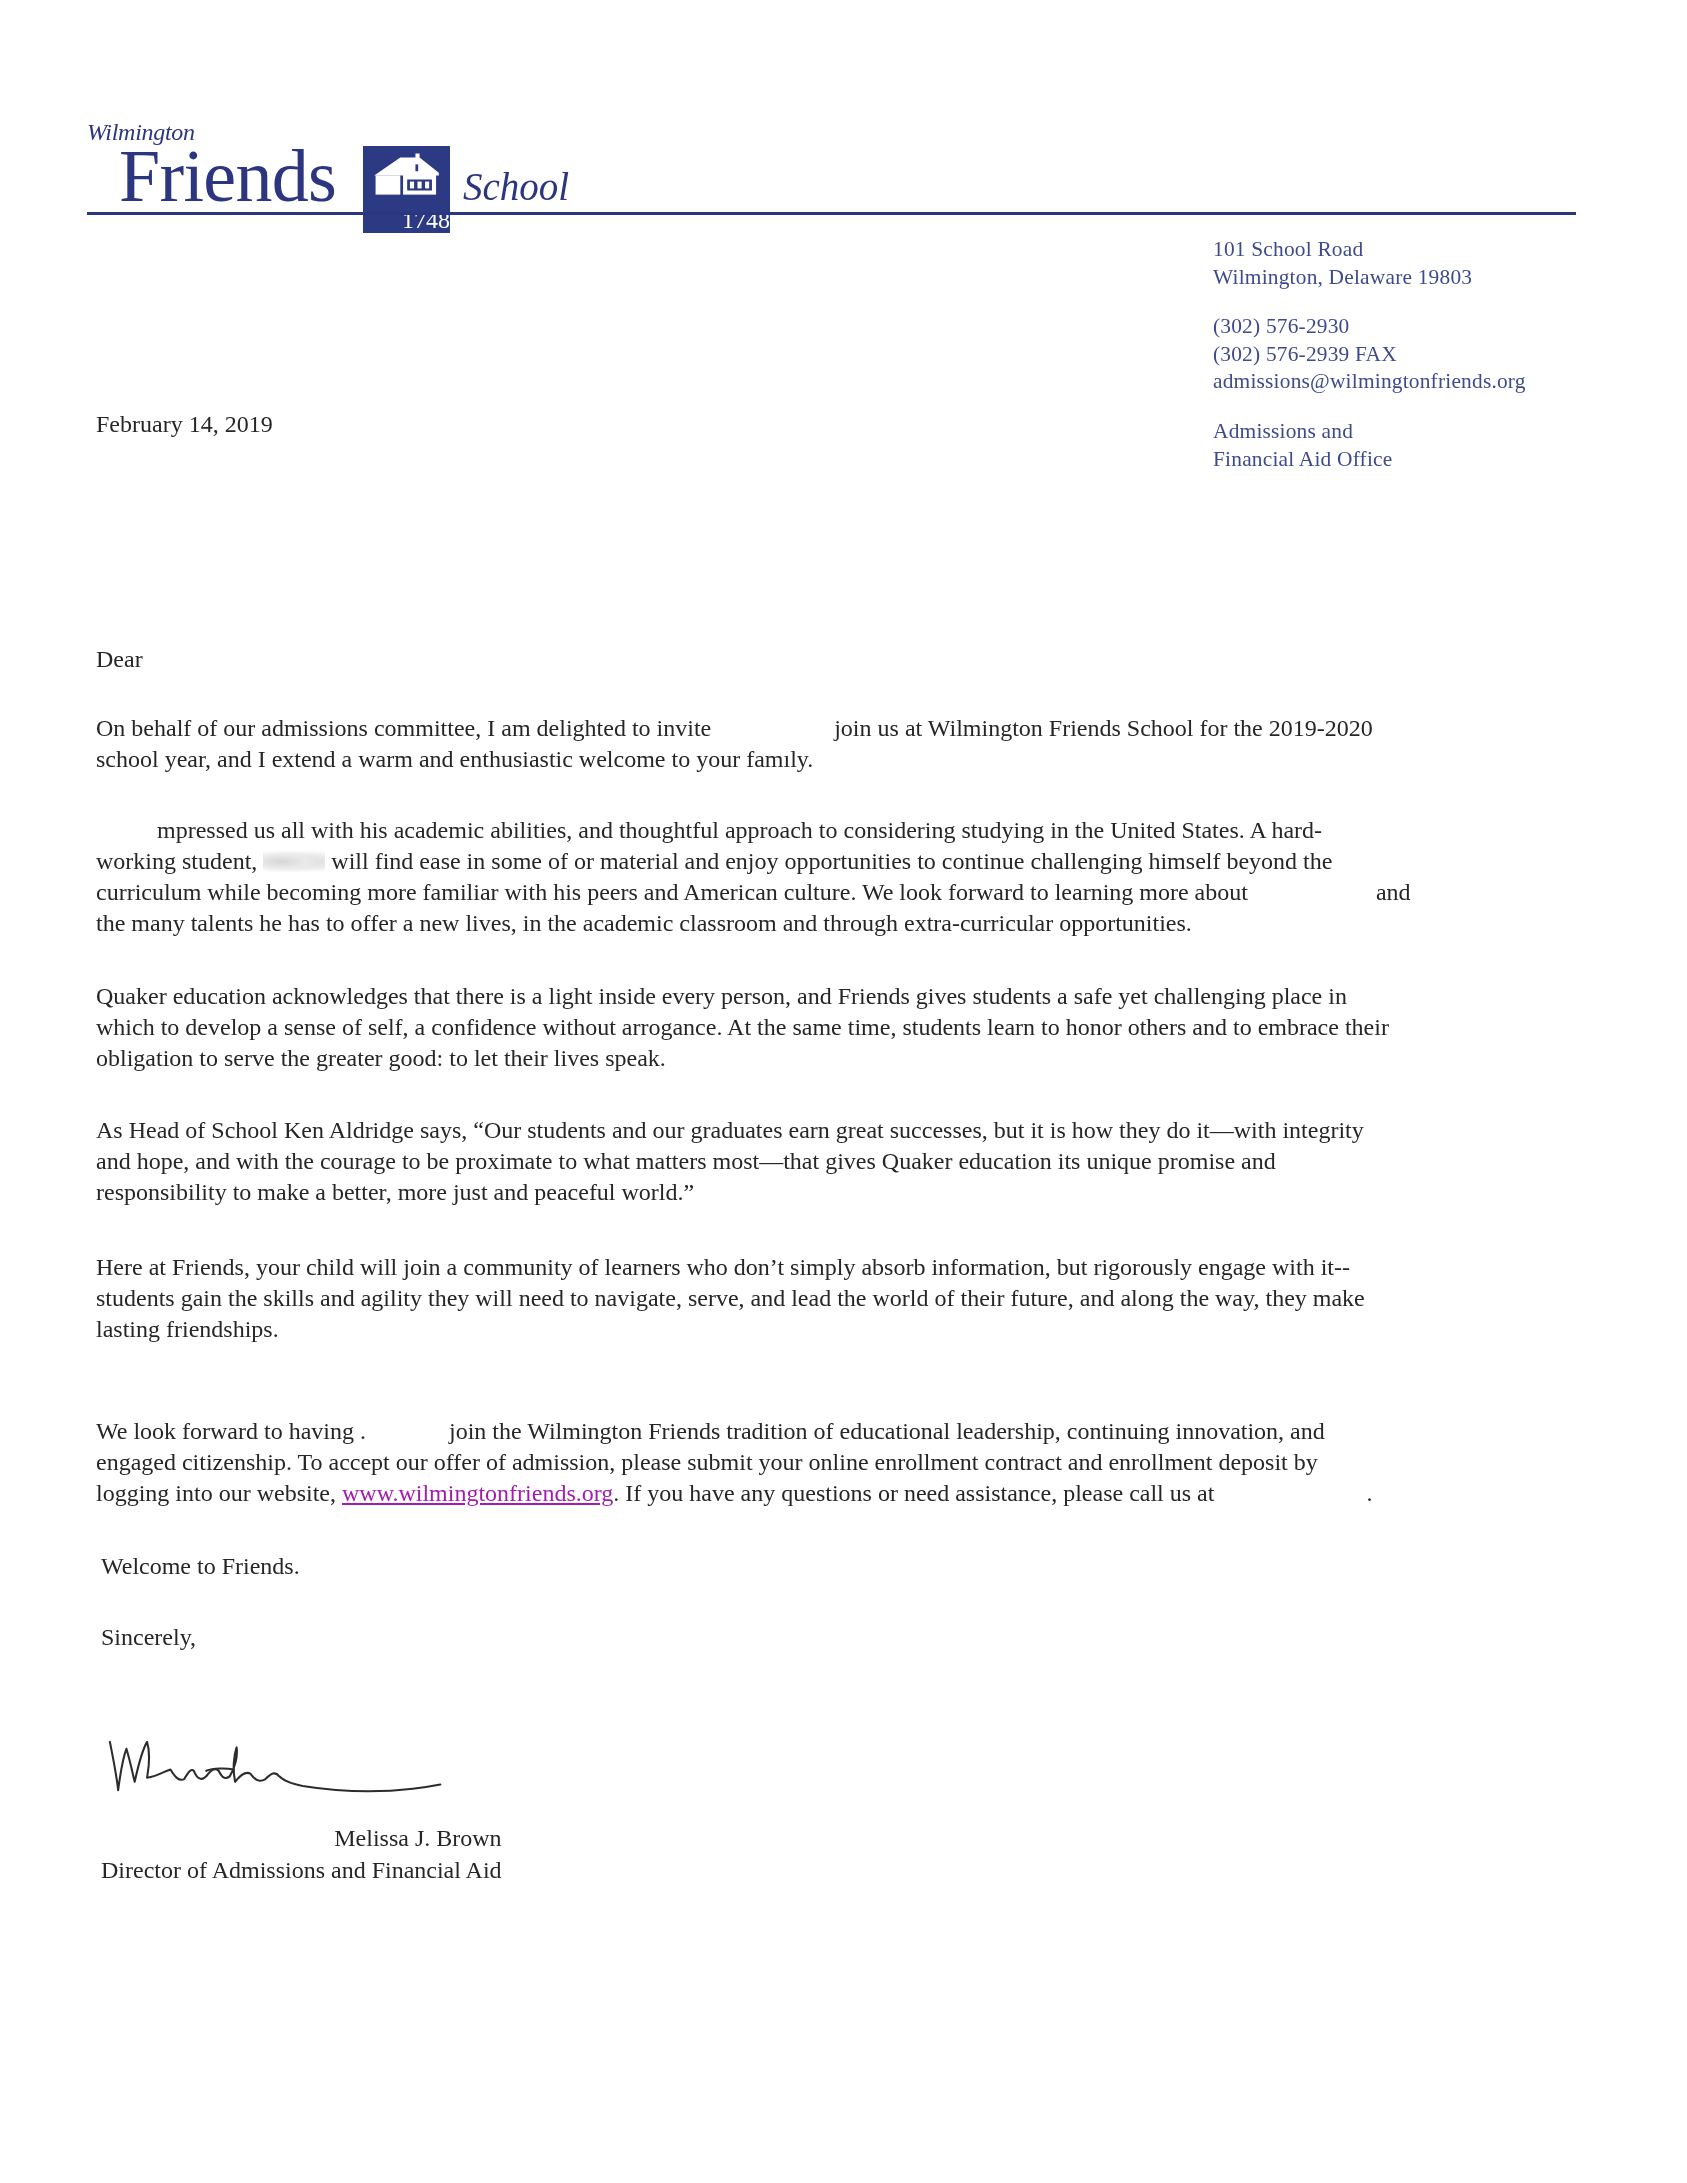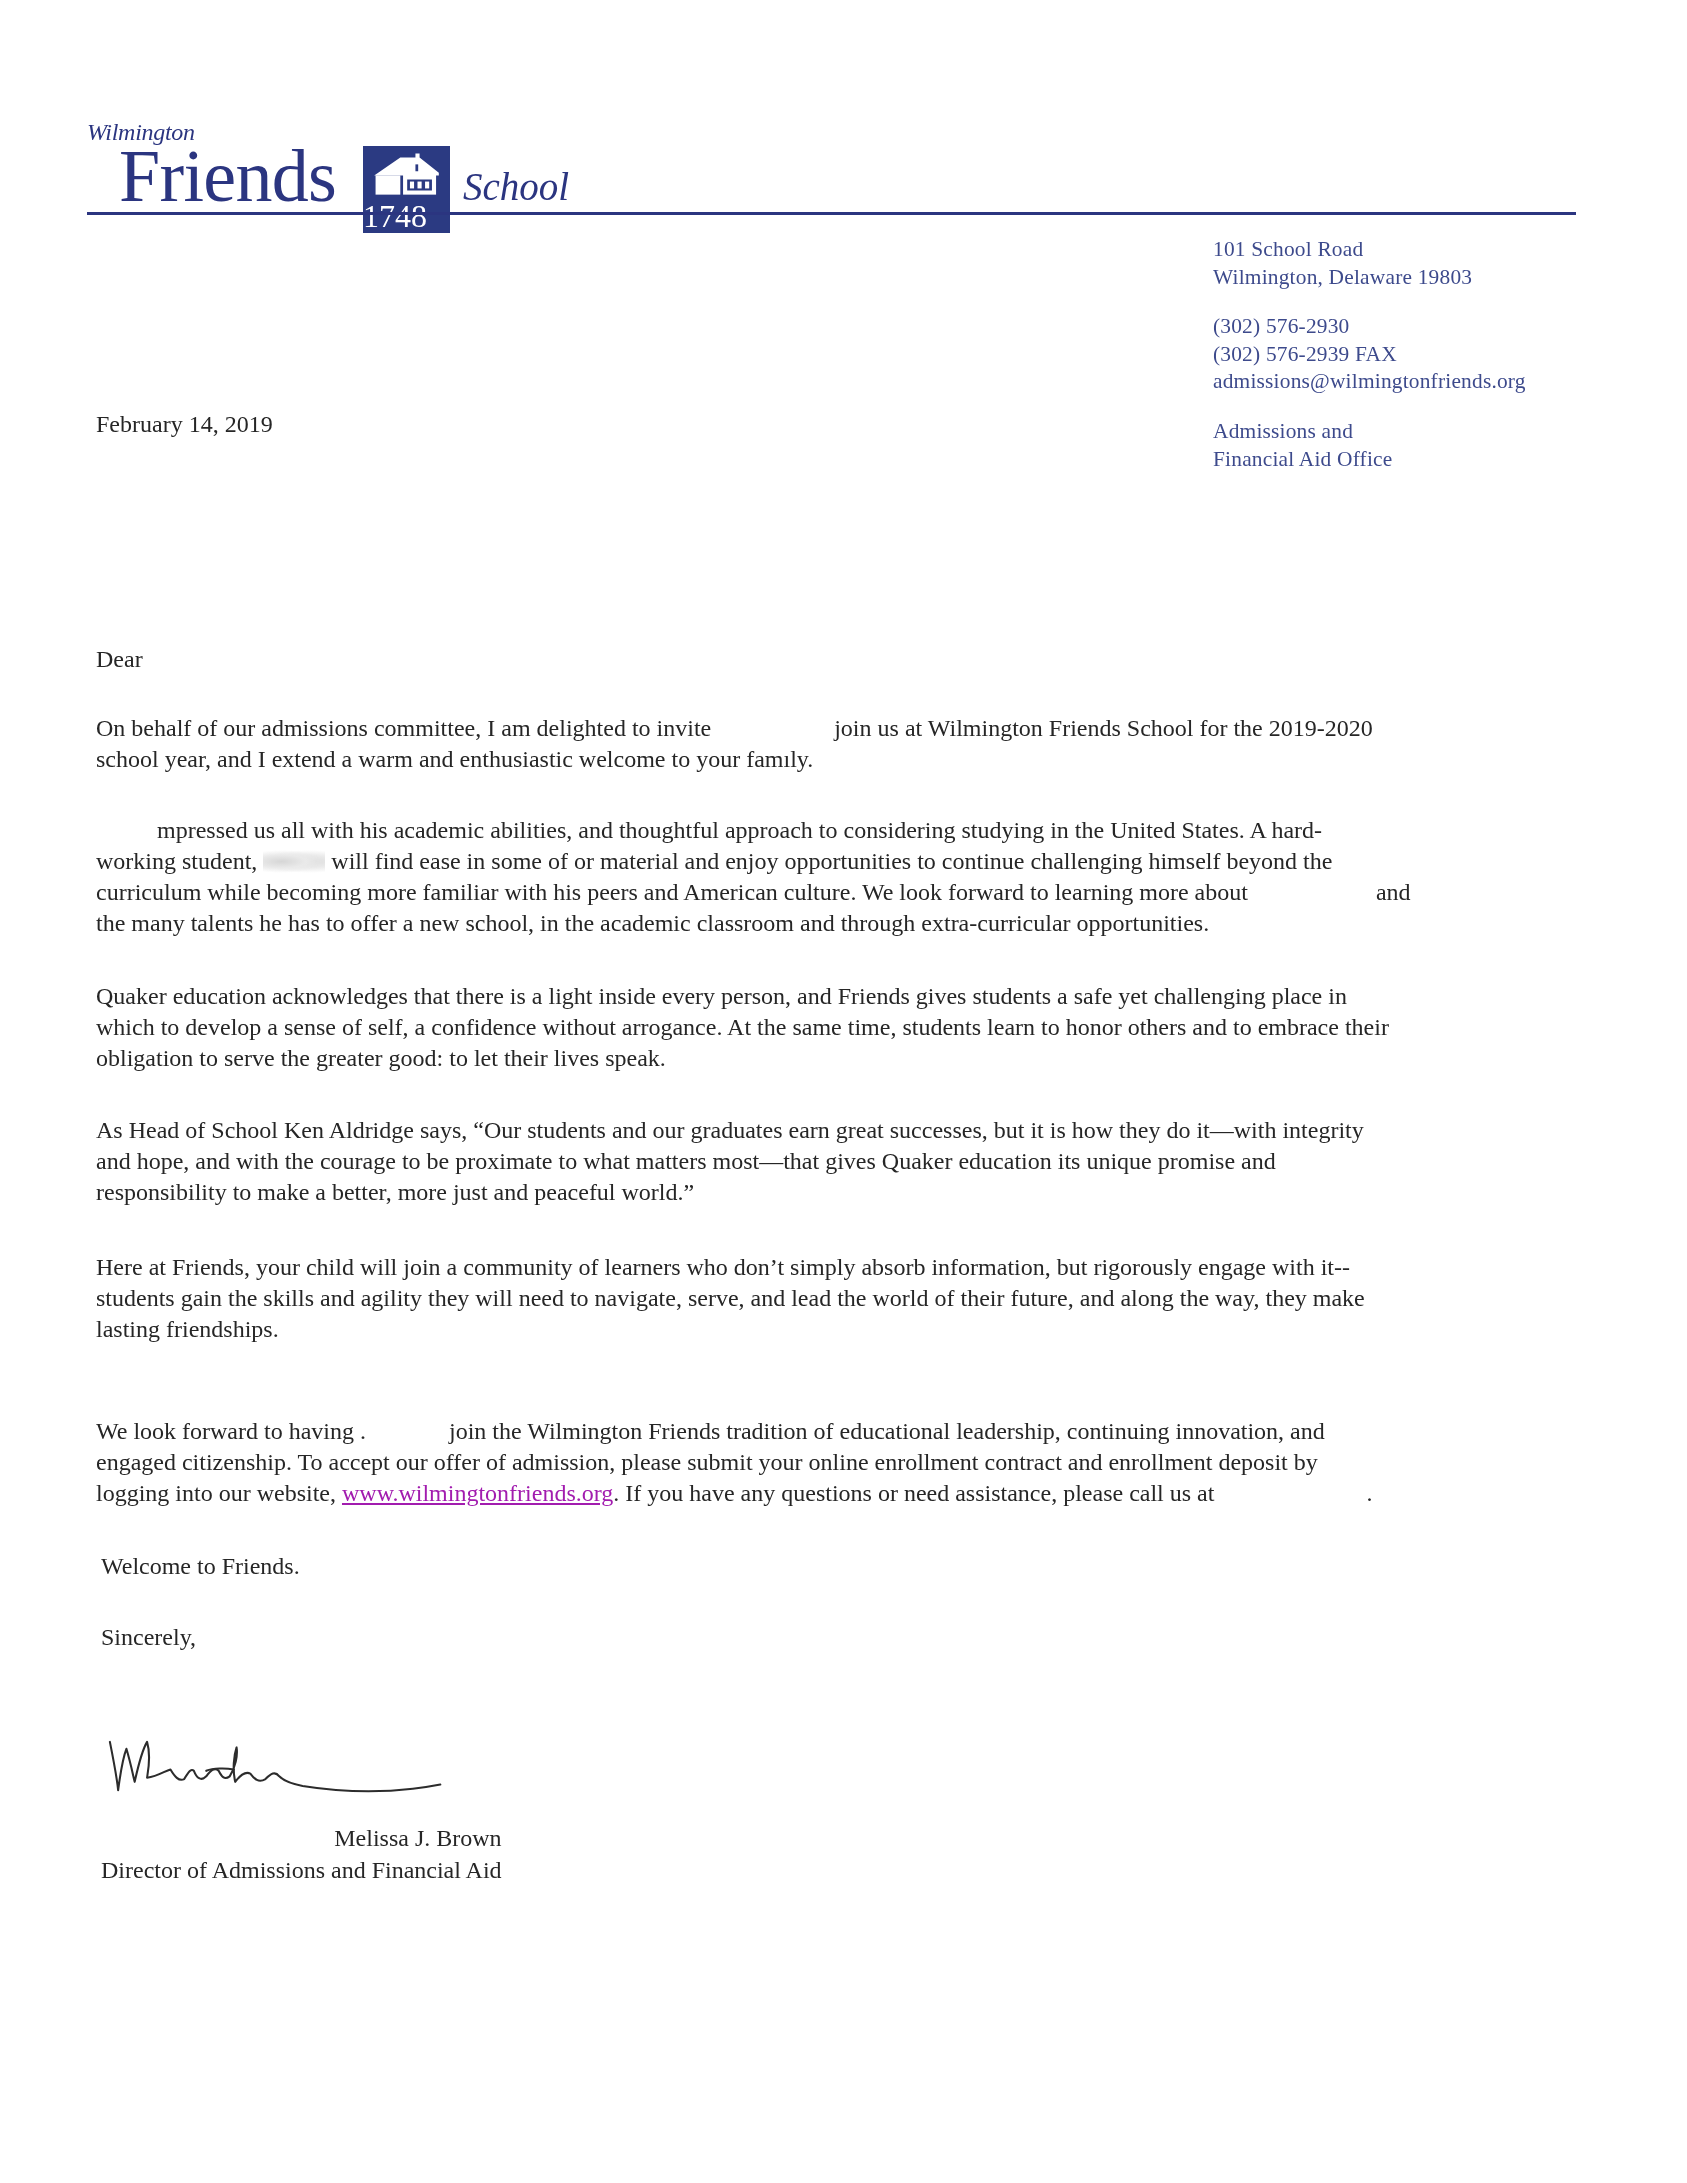--- a/index.html
+++ b/index.html
@@ -5,21 +5,21 @@
   html, body { margin: 0; padding: 0; background: #ffffff; }
   body { width: 1687px; height: 2183px; position: relative; overflow: hidden;
          font-family: "Liberation Serif", "DejaVu Serif", serif; color: #262626; }
   .abs { position: absolute; }
 
   
   .lh-wilm { left: 87px; top: 119px; font-style: italic; font-size: 24px; color: #2b3580; letter-spacing: -0.3px; }
   .lh-friends { left: 119px; top: 139px; font-size: 74px; color: #2b3580; line-height: 1; letter-spacing: -0.7px; }
   .lh-seal { left: 363px; top: 146px; width: 88px; width: 87px; height: 87px; background: #2b3a82; }
   .lh-seal svg { position: absolute; left: 6.9px; top: 5.5px; }
-  .lh-year { position: absolute; left: 0; right: 0; bottom: 1.4px; text-align: left; color: #ffffff; font-size: 32px; line-height: 1; }
+  .lh-year { position: absolute; left: 0; right: 0; bottom: 1.4px; text-align: right; color: #ffffff; font-size: 24px; line-height: 1; }
   .lh-school { left: 463px; top: 167px; font-style: italic; font-size: 39px; color: #2b3580; line-height: 1; }
   .lh-rule { left: 87px; top: 212px; width: 1489px; height: 2.8px; background: #2b3580; }
 
   .addr { left: 1213px; font-size: 21.4px; color: #3d4a8c; line-height: 27.6px; letter-spacing: 0.2px; }
   .addr div { white-space: nowrap; }
 
   .date { left: 96px; top: 411px; font-size: 24px; }
   .dear { left: 96px; top: 646px; font-size: 24px; }
 
   .para { left: 96px; width: 1502px; font-size: 24px; line-height: 31px; }
@@ -72,21 +72,21 @@
 
 <div class="abs para" style="top:713px;">
   <span class="ln"><span>On behalf of our admissions committee, I am delighted to invite</span><span class="gap" style="width:123px"></span><span>join us at Wilmington Friends School for the 2019-2020</span></span>
   <span class="ln">school year, and I extend a warm and enthusiastic welcome to your famıly.</span>
 </div>
 
 <div class="abs para" style="top:815px;">
   <span class="ln"><span class="gap" style="width:61px"></span><span>mpressed us all with his academic abilities, and thoughtful approach to considering studying in the United States.  A hard-</span></span>
   <span class="ln"><span>working student,</span> <span class="redact-blur"></span> <span>will find ease in some of or material and enjoy opportunities to continue challenging himself beyond the</span></span>
   <span class="ln"><span>curriculum while becoming more familiar with his peers and American culture.  We look forward to learning more about</span><span class="gap" style="width:128px"></span><span>and</span></span>
-  <span class="ln">the many talents he has to offer a new school, in the academic classroom and through extra-curricular opportunities.</span>
+  <span class="ln">the many talents he has to offer a new lives, in the academic classroom and through extra-curricular opportunities.</span>
 </div>
 
 <div class="abs para" style="top:981px;">
   <span class="ln">Quaker education acknowledges that there is a light inside every person, and Friends gives students a safe yet challenging place in</span>
   <span class="ln">which to develop a sense of self, a confidence without arrogance. At the same time, students learn to honor others and to embrace their</span>
   <span class="ln">obligation to serve the greater good: to let their lives speak.</span>
 </div>
 
 <div class="abs para" style="top:1115px;">
   <span class="ln">As Head of School Ken Aldridge says, “Our students and our graduates earn great successes, but it is how they do it—with integrity</span>

